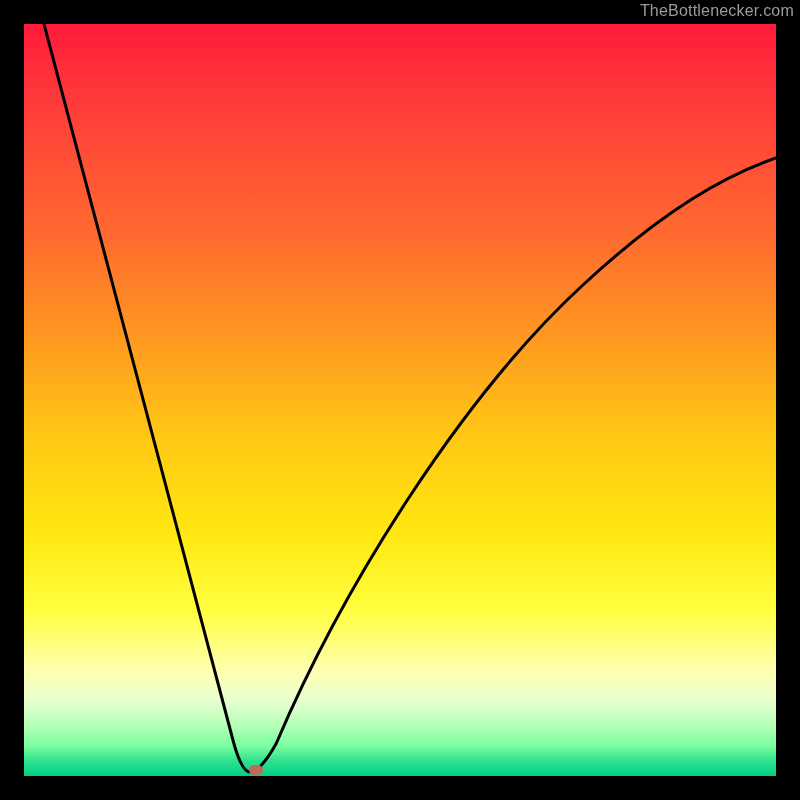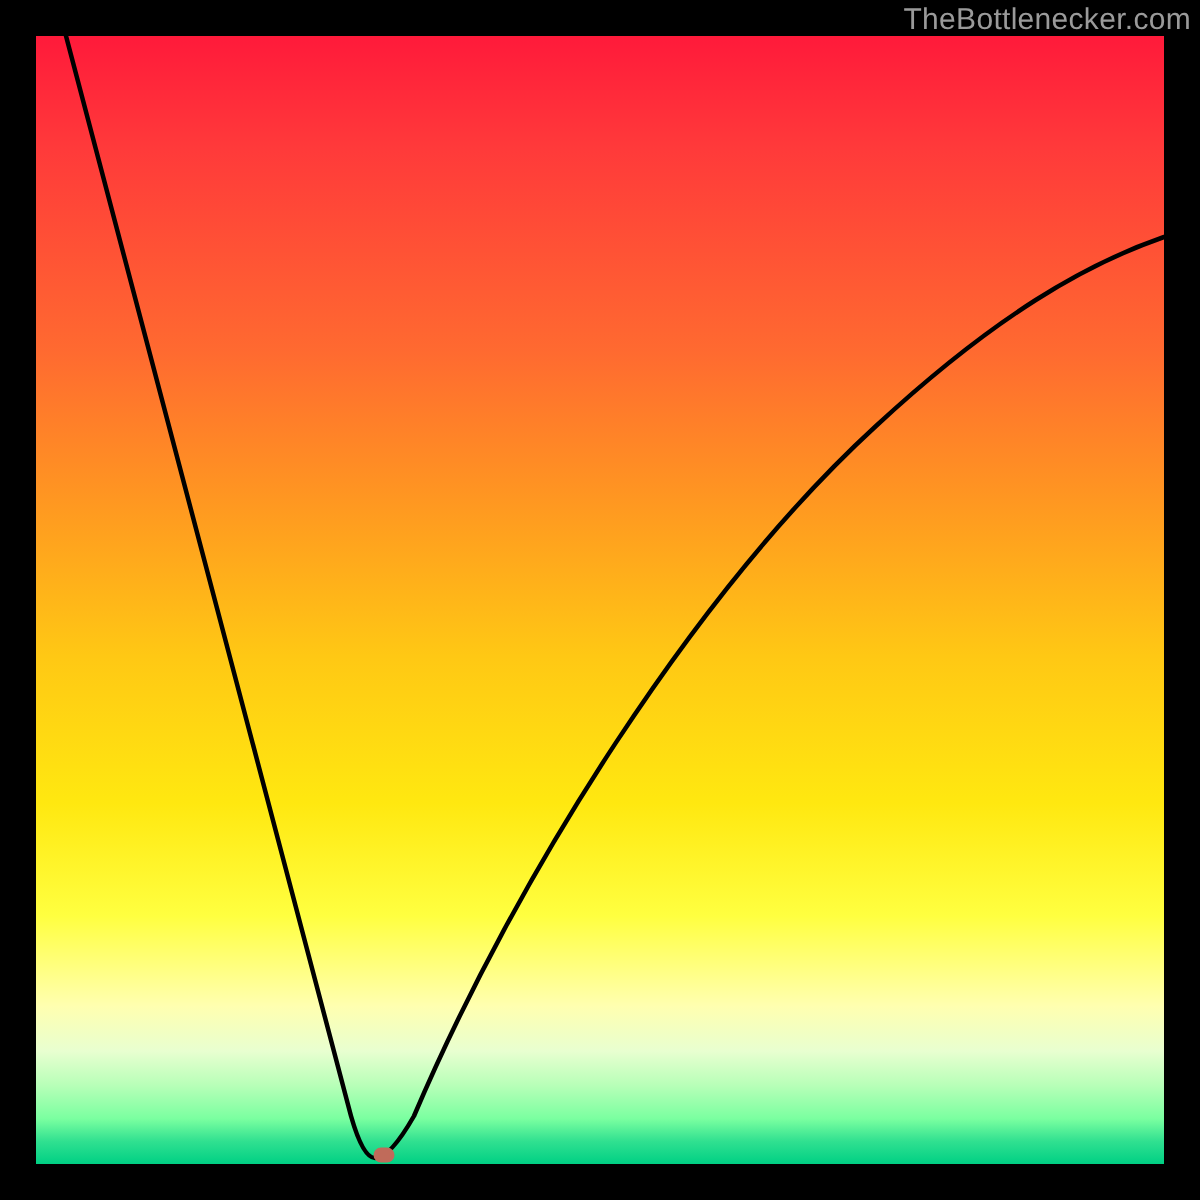--- a/index.html
+++ b/index.html
@@ -56,21 +56,21 @@
     height: 10px;
     background: #c06b5a;
     border-radius: 5px;
     transform: translate(-50%, -50%);
   }
   .watermark {
     position: absolute;
     top: 2px;
     right: 6px;
     color: #9a9a9a;
-    font-size: 20px;
+    font-size: 16px;
     letter-spacing: 0.2px;
     font-weight: 500;
   }
 </style>
 </head>
 <body>
 
 <div class="frame">
   <div class="watermark">TheBottlenecker.com</div>
   <div class="plot-area">

